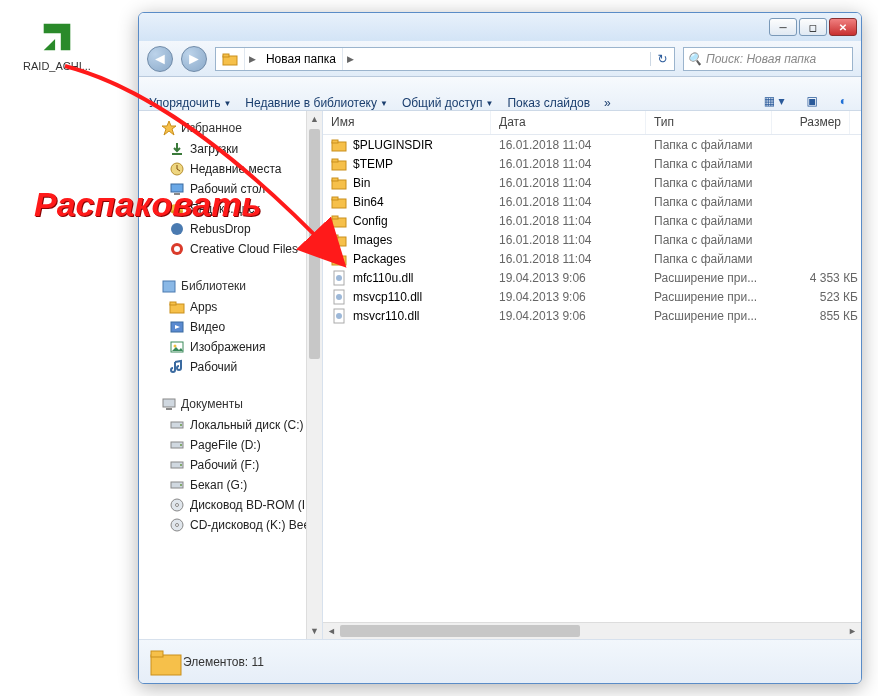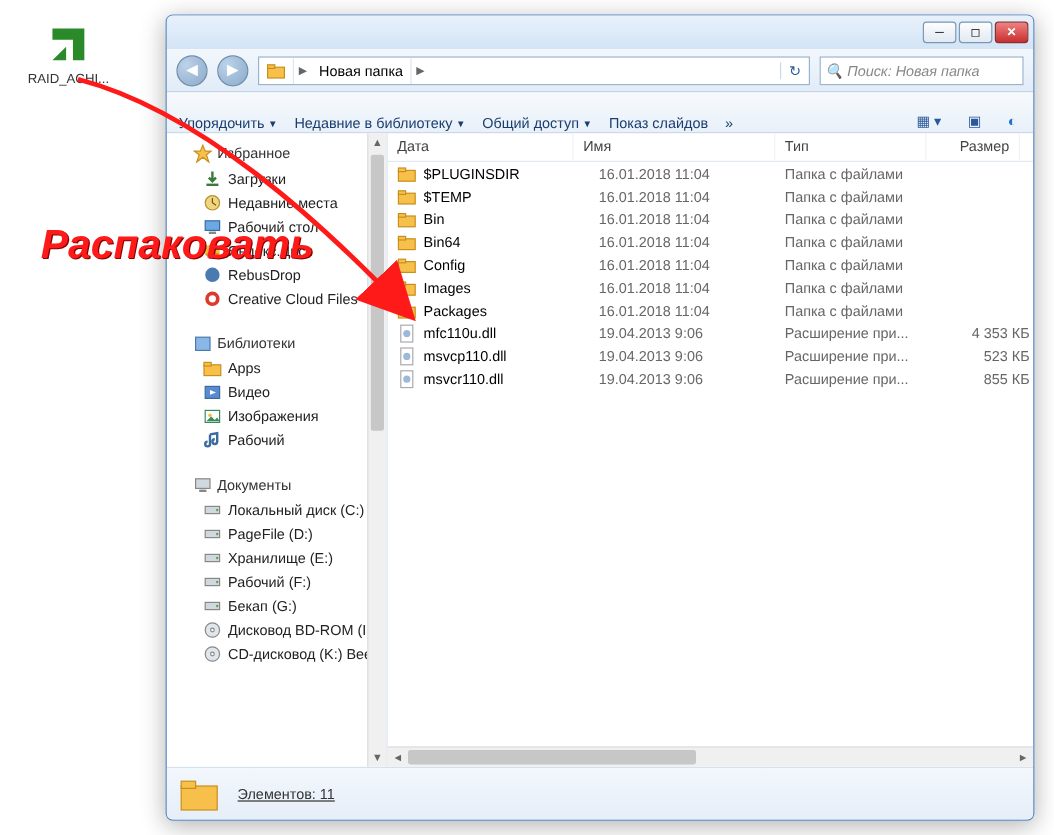--- a/index.html
+++ b/index.html
@@ -64,21 +64,21 @@
 .col-name { width: 146px; overflow: hidden; text-overflow: ellipsis; white-space: nowrap; }
 .col-date { width: 155px; color: #666; }
 .col-type { width: 126px; color: #666; overflow: hidden; text-overflow: ellipsis; white-space: nowrap; }
 .col-size { width: 78px; color: #666; text-align: right; }
 .scrollbar-h { height: 17px; border-top: 1px solid #ddd; background: #f0f0f0; display: flex; align-items: center; }
 .scrollbar-h .arr { width: 17px; text-align: center; font-size: 9px; color: #666; }
 .scrollbar-h .track { flex: 1; height: 100%; position: relative; }
 .scrollbar-h .thumb { position: absolute; top: 2px; bottom: 2px; left: 0; width: 240px; background: #c7c7c7; border-radius: 2px; }
 
 
-.statusbar { height: 44px; border-top: 1px solid #d7e1ed; background: linear-gradient(to bottom,#f2f7fc,#e6eef8); display: flex; align-items: center; padding: 0 10px; gap: 15px; font-size: 12px; color: #333; text-decoration: underline; }
+.statusbar { height: 44px; border-top: 1px solid #d7e1ed; background: linear-gradient(to bottom,#f2f7fc,#e6eef8); display: flex; align-items: center; padding: 0 10px; gap: 0; font-size: 12px; color: #333; }
 .statusbar .bigico { width: 34px; height: 34px; }
 
 
 .ico-folder { fill: #f6c04a; stroke: #c98f1d; }
 .ico-star { fill: #f6c04a; stroke: #c98f1d; }
 </style>
 </head>
 <body>
 
 <div class="desktop-icon">
@@ -272,27 +272,20 @@
                   <rect x="2" y="5" width="12" height="6" fill="#d0d8e0" stroke="#888"></rect>
                   <circle cx="12" cy="8" r="1" fill="#6a9a4a"></circle>
                 </svg></span>
               <span>PageFile (D:)</span>
             </div>
             <div class="sb-item">
               <span class="sb-ico"><svg viewBox="0 0 16 16">
                   <rect x="2" y="5" width="12" height="6" fill="#d0d8e0" stroke="#888"></rect>
                   <circle cx="12" cy="8" r="1" fill="#6a9a4a"></circle>
                 </svg></span>
-              <span>Хранилище (E:)</span>
-            </div>
-            <div class="sb-item">
-              <span class="sb-ico"><svg viewBox="0 0 16 16">
-                  <rect x="2" y="5" width="12" height="6" fill="#d0d8e0" stroke="#888"></rect>
-                  <circle cx="12" cy="8" r="1" fill="#6a9a4a"></circle>
-                </svg></span>
               <span>Рабочий (F:)</span>
             </div>
             <div class="sb-item">
               <span class="sb-ico"><svg viewBox="0 0 16 16">
                   <rect x="2" y="5" width="12" height="6" fill="#d0d8e0" stroke="#888"></rect>
                   <circle cx="12" cy="8" r="1" fill="#6a9a4a"></circle>
                 </svg></span>
               <span>Бекап (G:)</span>
             </div>
             <div class="sb-item">
@@ -313,22 +306,22 @@
       </div>
       <div class="scrollbar-v">
         <div class="arr up">▲</div>
           <div class="thumb"></div>
           <div class="arr dn">▼</div>
       </div>
     </div>
 
     <div class="files">
       <div class="fhead">
+        <div class="col" style="width:168px">Имя</div>
         <div class="col" style="width:155px">Дата</div>
-        <div class="col" style="width:168px">Имя</div>
         <div class="col" style="width:126px">Тип</div>
         <div class="col" style="width:78px;text-align:right">Размер</div>
       </div>
       <div class="flist" id="flist">
           <div class="frow">
             <span class="fico"><svg viewBox="0 0 16 16">
                 <rect x="1" y="5" width="14" height="9" class="ico-folder"></rect>
                 <rect x="1" y="3" width="6" height="3" class="ico-folder"></rect>
               </svg></span>
             <span class="col-name">$PLUGINSDIR</span>

